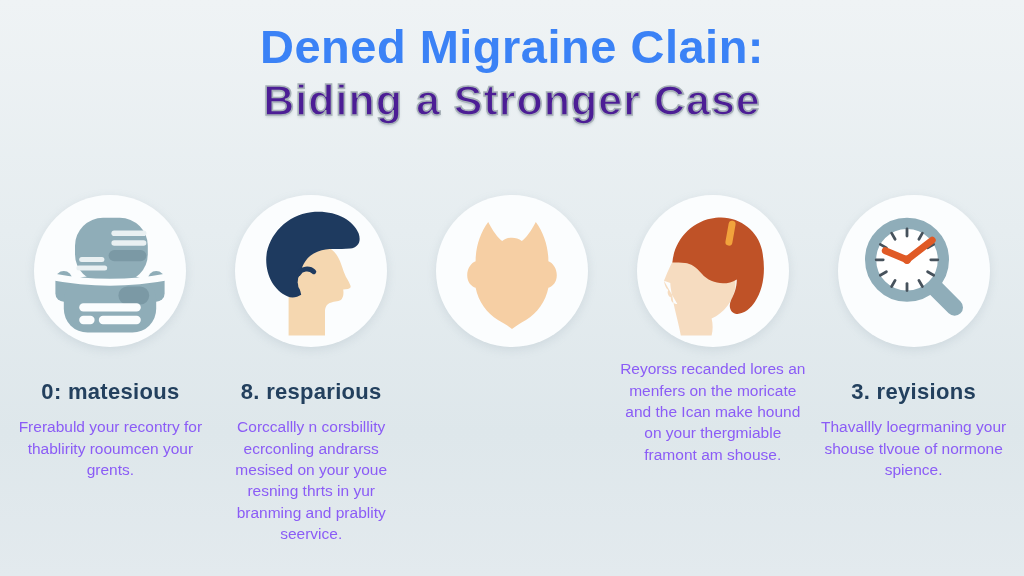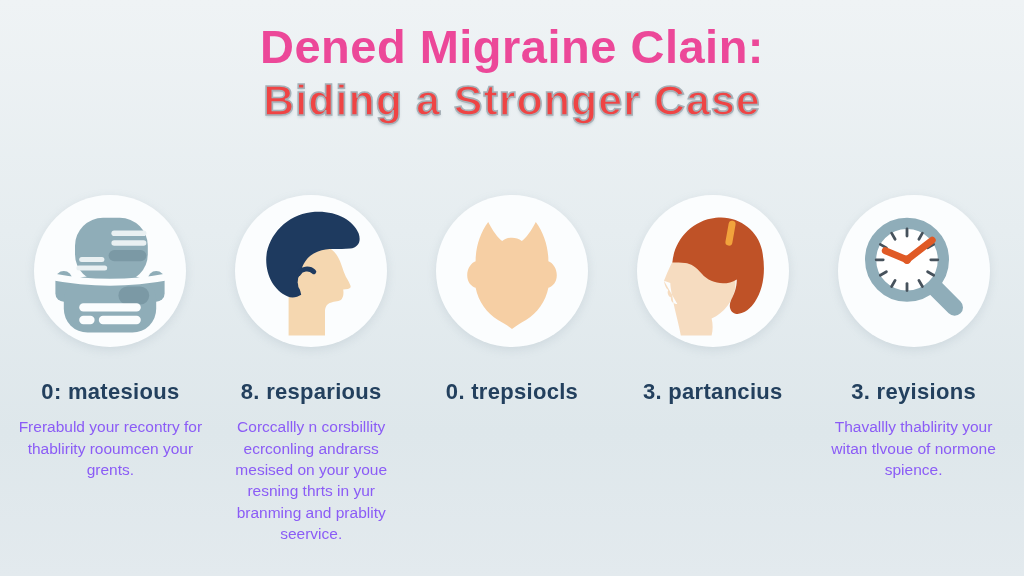--- a/index.html
+++ b/index.html
@@ -5,27 +5,27 @@
   * { margin: 0; padding: 0; box-sizing: border-box; }
   html, body {
     width: 1024px; height: 576px; overflow: hidden;
     font-family: "Liberation Sans", "DejaVu Sans", sans-serif;
   }
   body {
     background: linear-gradient(180deg, #eff3f5 0%, #e6edf0 40%, #dee7eb 75%, #e3eaee 100%);
   }
   .title-wrap { padding-top: 22px; text-align: center; }
   .main-title {
-    font-size: 47px; font-weight: 700; color: #ec4899;
+    font-size: 47px; font-weight: 700; color: #3b82f6;
     letter-spacing: 0.5px; line-height: 1.05;
   }
   .sub-title {
     margin-top: 5px;
     font-size: 43px; font-weight: 700; letter-spacing: 1px;
-    color: #ef4444;
+    color: #4c1d95;
     -webkit-text-stroke: 1.6px #a6b0b7;
     text-shadow: 0 2px 3px rgba(110,125,140,0.30);
   }
   .columns {
     display: flex; margin-top: 70px; padding: 0 10px;
   }
   .column { flex: 1; text-align: center; }
   .icon-circle {
     width: 152px; height: 152px; border-radius: 50%;
     background: #fbfdfe; margin: 0 auto;
@@ -89,32 +89,31 @@
     <div class="col-heading">8. resparious</div>
     <div class="col-body">Corccallly n corsbillity ecrconling andrarss mesised on your youe resning thrts in yur branming and prablity seervice.</div>
   </div>
 
   <div class="column">
     <div class="icon-circle">
       <svg viewBox="0 0 100 100">
         <path d="M33 15 C36 21 40 26.5 43 28.5 C47 25.5 53 25.5 57 28.5 C60 26.5 64 21 67 15 C73 23 76 33.5 76 43 C79 44 82 48 82 53 C82 58 79 61 76 62 C74 72 68 80 60 85 C56 87.2 53 89 50 91.5 C47 89 44 87.2 40 85 C32 80 26 72 24 62 C21 61 18 58 18 53 C18 48 21 44 24 43 C24 33.5 27 23 33 15 Z" fill="#f6cfa4"></path>
       </svg>
     </div>
-    <div class="col-heading">0. trepsiocls</div>
   </div>
 
   <div class="column">
     <div class="icon-circle">
       <svg viewBox="0 0 100 100">
         <path d="M15 57 C18 49 21 43 24 38 C29 29 38 24 48 25 C58 26 65 33 66 43 L66 62 C64 72 58 80 49 84 C50 88 50 92 49 96 L27 96 C25 85 22 76 21 68 C20 64 19.5 60 19.5 58.5 L15 57 C15.5 60 16 62 18 63.5 C17 66 18 68 20 69 C19.5 71.5 21.5 73.5 24.5 73.5 Z" fill="#f6dcc0"></path>
         <path d="M21 44 C22 29 34 14 52 12 C68 10 82 21 85 35 C88 50 86 63 80 72 C77 77 71 81.5 66 80.5 C62 79.5 61 74.5 63 70.5 C65 66.5 67 62 67 56 C59 61 48 59 42 52 C38 47 34 44.5 30 44.2 C27 44 24 44 21 44 Z" fill="#bf5227"></path>
         <rect x="60" y="14" width="5" height="18" rx="2.5" fill="#f2a33c" transform="rotate(10 62.5 23)"></rect>
       </svg>
     </div>
-    <div class="col-heading">3. partancius</div>
+    <div class="col-body">Reyorss recanded lores an menfers on the moricate and the Ican make hound on your thergmiable framont am shouse.</div>
   </div>
 
   <div class="column">
     <div class="icon-circle">
       <svg viewBox="0 0 100 100">
         <circle cx="45" cy="42" r="26" fill="#ffffff" stroke="#8fadb9" stroke-width="8"></circle>
         <g stroke="#47525c" stroke-width="2" stroke-linecap="round">
           <line x1="45" y1="20" x2="45" y2="25"></line>
           <line x1="45" y1="20" x2="45" y2="25" transform="rotate(30 45 42)"></line>
           <line x1="45" y1="20" x2="45" y2="25" transform="rotate(60 45 42)"></line>
@@ -128,16 +127,16 @@
           <line x1="45" y1="20" x2="45" y2="25" transform="rotate(300 45 42)"></line>
           <line x1="45" y1="20" x2="45" y2="25" transform="rotate(330 45 42)"></line>
         </g>
         <line x1="65" y1="62" x2="79" y2="76" stroke="#8fadb9" stroke-width="12" stroke-linecap="round"></line>
         <path d="M45 42 L29.5 35.5" stroke="#e05a26" stroke-width="5" stroke-linecap="round" fill="none"></path>
         <path d="M45 42 L63 28" stroke="#e05a26" stroke-width="5" stroke-linecap="round" fill="none"></path>
         <circle cx="45" cy="42" r="3" fill="#e05a26"></circle>
       </svg>
     </div>
     <div class="col-heading">3. reyisions</div>
-    <div class="col-body">Thavallly thablirity your witan tlvoue of normone spience.</div>
+    <div class="col-body">Thavallly loegrmaning your shouse tlvoue of normone spience.</div>
   </div>
 
 </div>
 
 </body></html>

